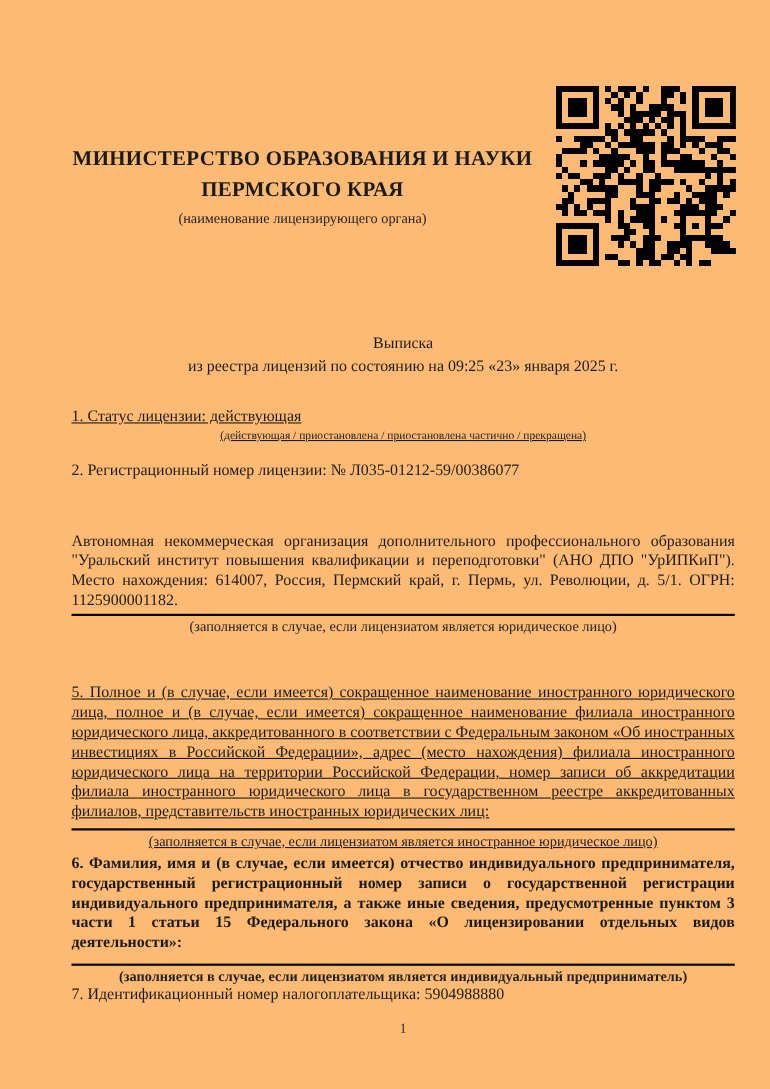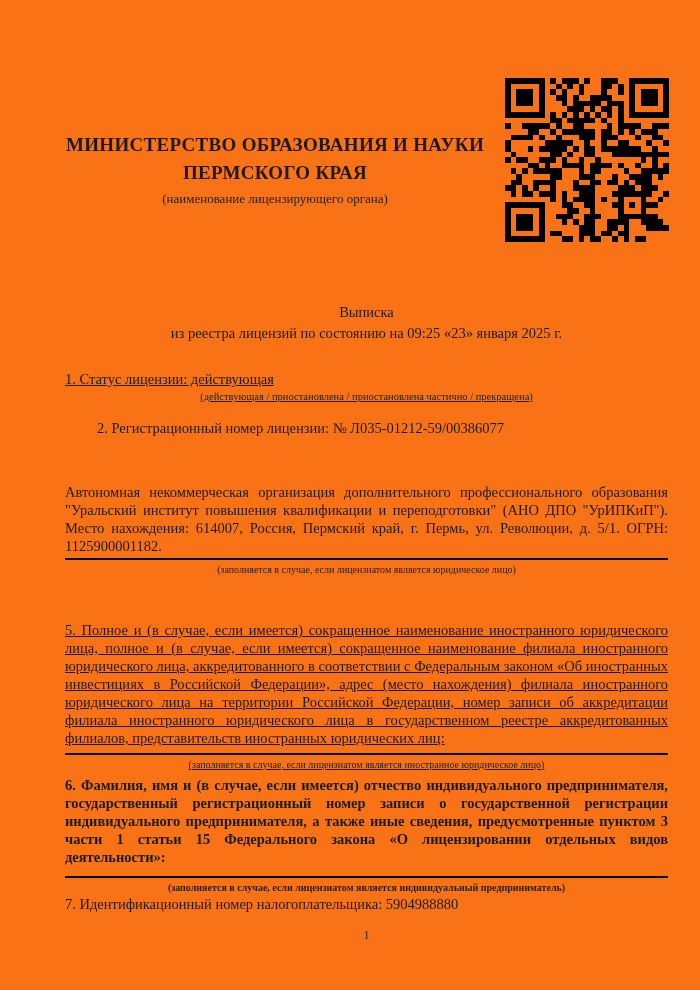--- a/index.html
+++ b/index.html
@@ -1,20 +1,20 @@
 <!DOCTYPE html>
 <html lang="ru"><head>
 <meta charset="utf-8">
 <style>
   html,body{margin:0;padding:0;background:#e8e8e8;}
   .page{
     position:relative;
     width:700px;height:990px;
     margin:0 auto;
-    background:#f97316;
+    background:#fdba74;
     font-family:"Liberation Serif","DejaVu Serif",serif;
     color:#1b1b1b;
     overflow:hidden;
   }
   .abs{position:absolute;}
   
   .header-block{
     left:60px;top:131px;width:430px;
     text-align:center;
   }
@@ -37,29 +37,29 @@
     left:65px;width:603px;
     font-size:14.5px;line-height:18px;
   }
   .item p{margin:0;}
   .just{text-align:justify;}
   .rule{
     border:0;border-top:2px solid #000;
     margin:3px 0 0 0;height:0;
   }
   .fill-caption{
-    font-size:10px;line-height:14px;text-align:center;
+    font-size:13px;line-height:14px;text-align:center;
     margin-top:3px;color:#222;
   }
   .status-caption{
     font-size:10.5px;line-height:14px;text-align:center;
     margin-top:2px;color:#222;
   }
   .i1{top:370px;text-decoration:underline;}
-  .i2{top:419px;margin-left:32px;}
+  .i2{top:419px;}
   .i3{top:452px;}
   .i4{top:483px;}
   .i5{top:621px;text-decoration:underline;}
   .i5 .rule{margin-top:6px;}
   .i6{top:776px;font-weight:bold;}
   .i6 .rule{margin-top:10px;}
   .i7{top:895px;}
   .page-number{
     left:65px;top:927px;width:603px;text-align:center;
     font-size:13px;color:#333;

